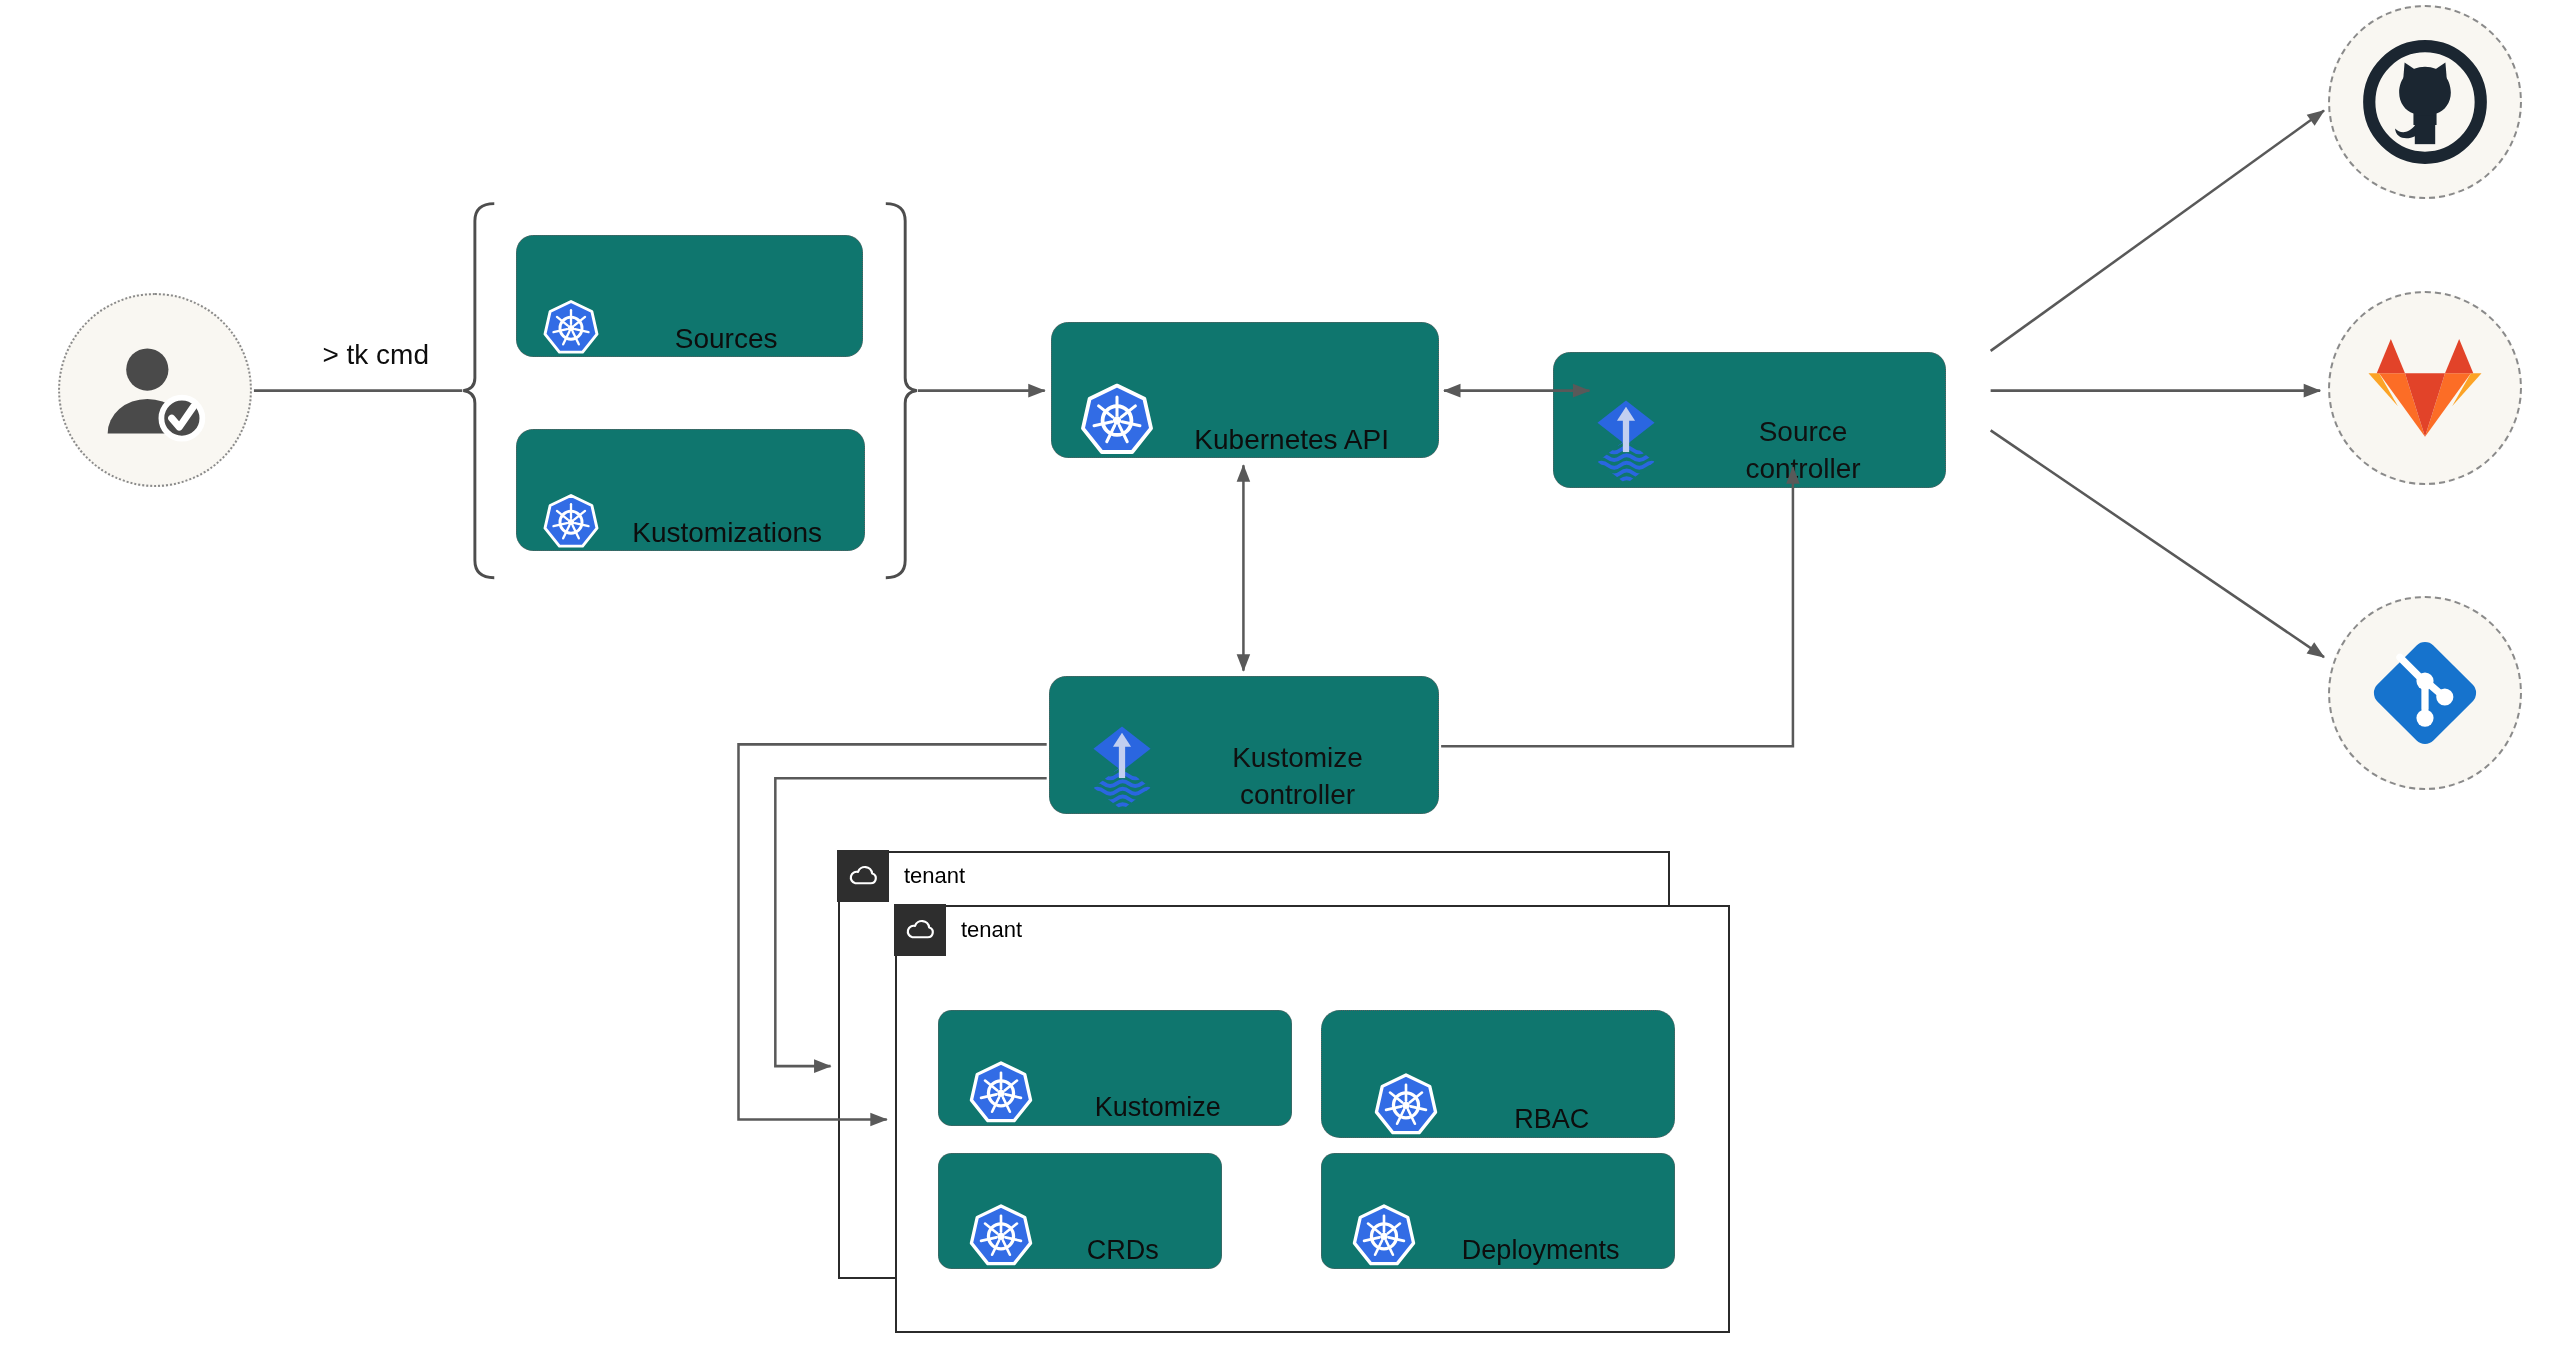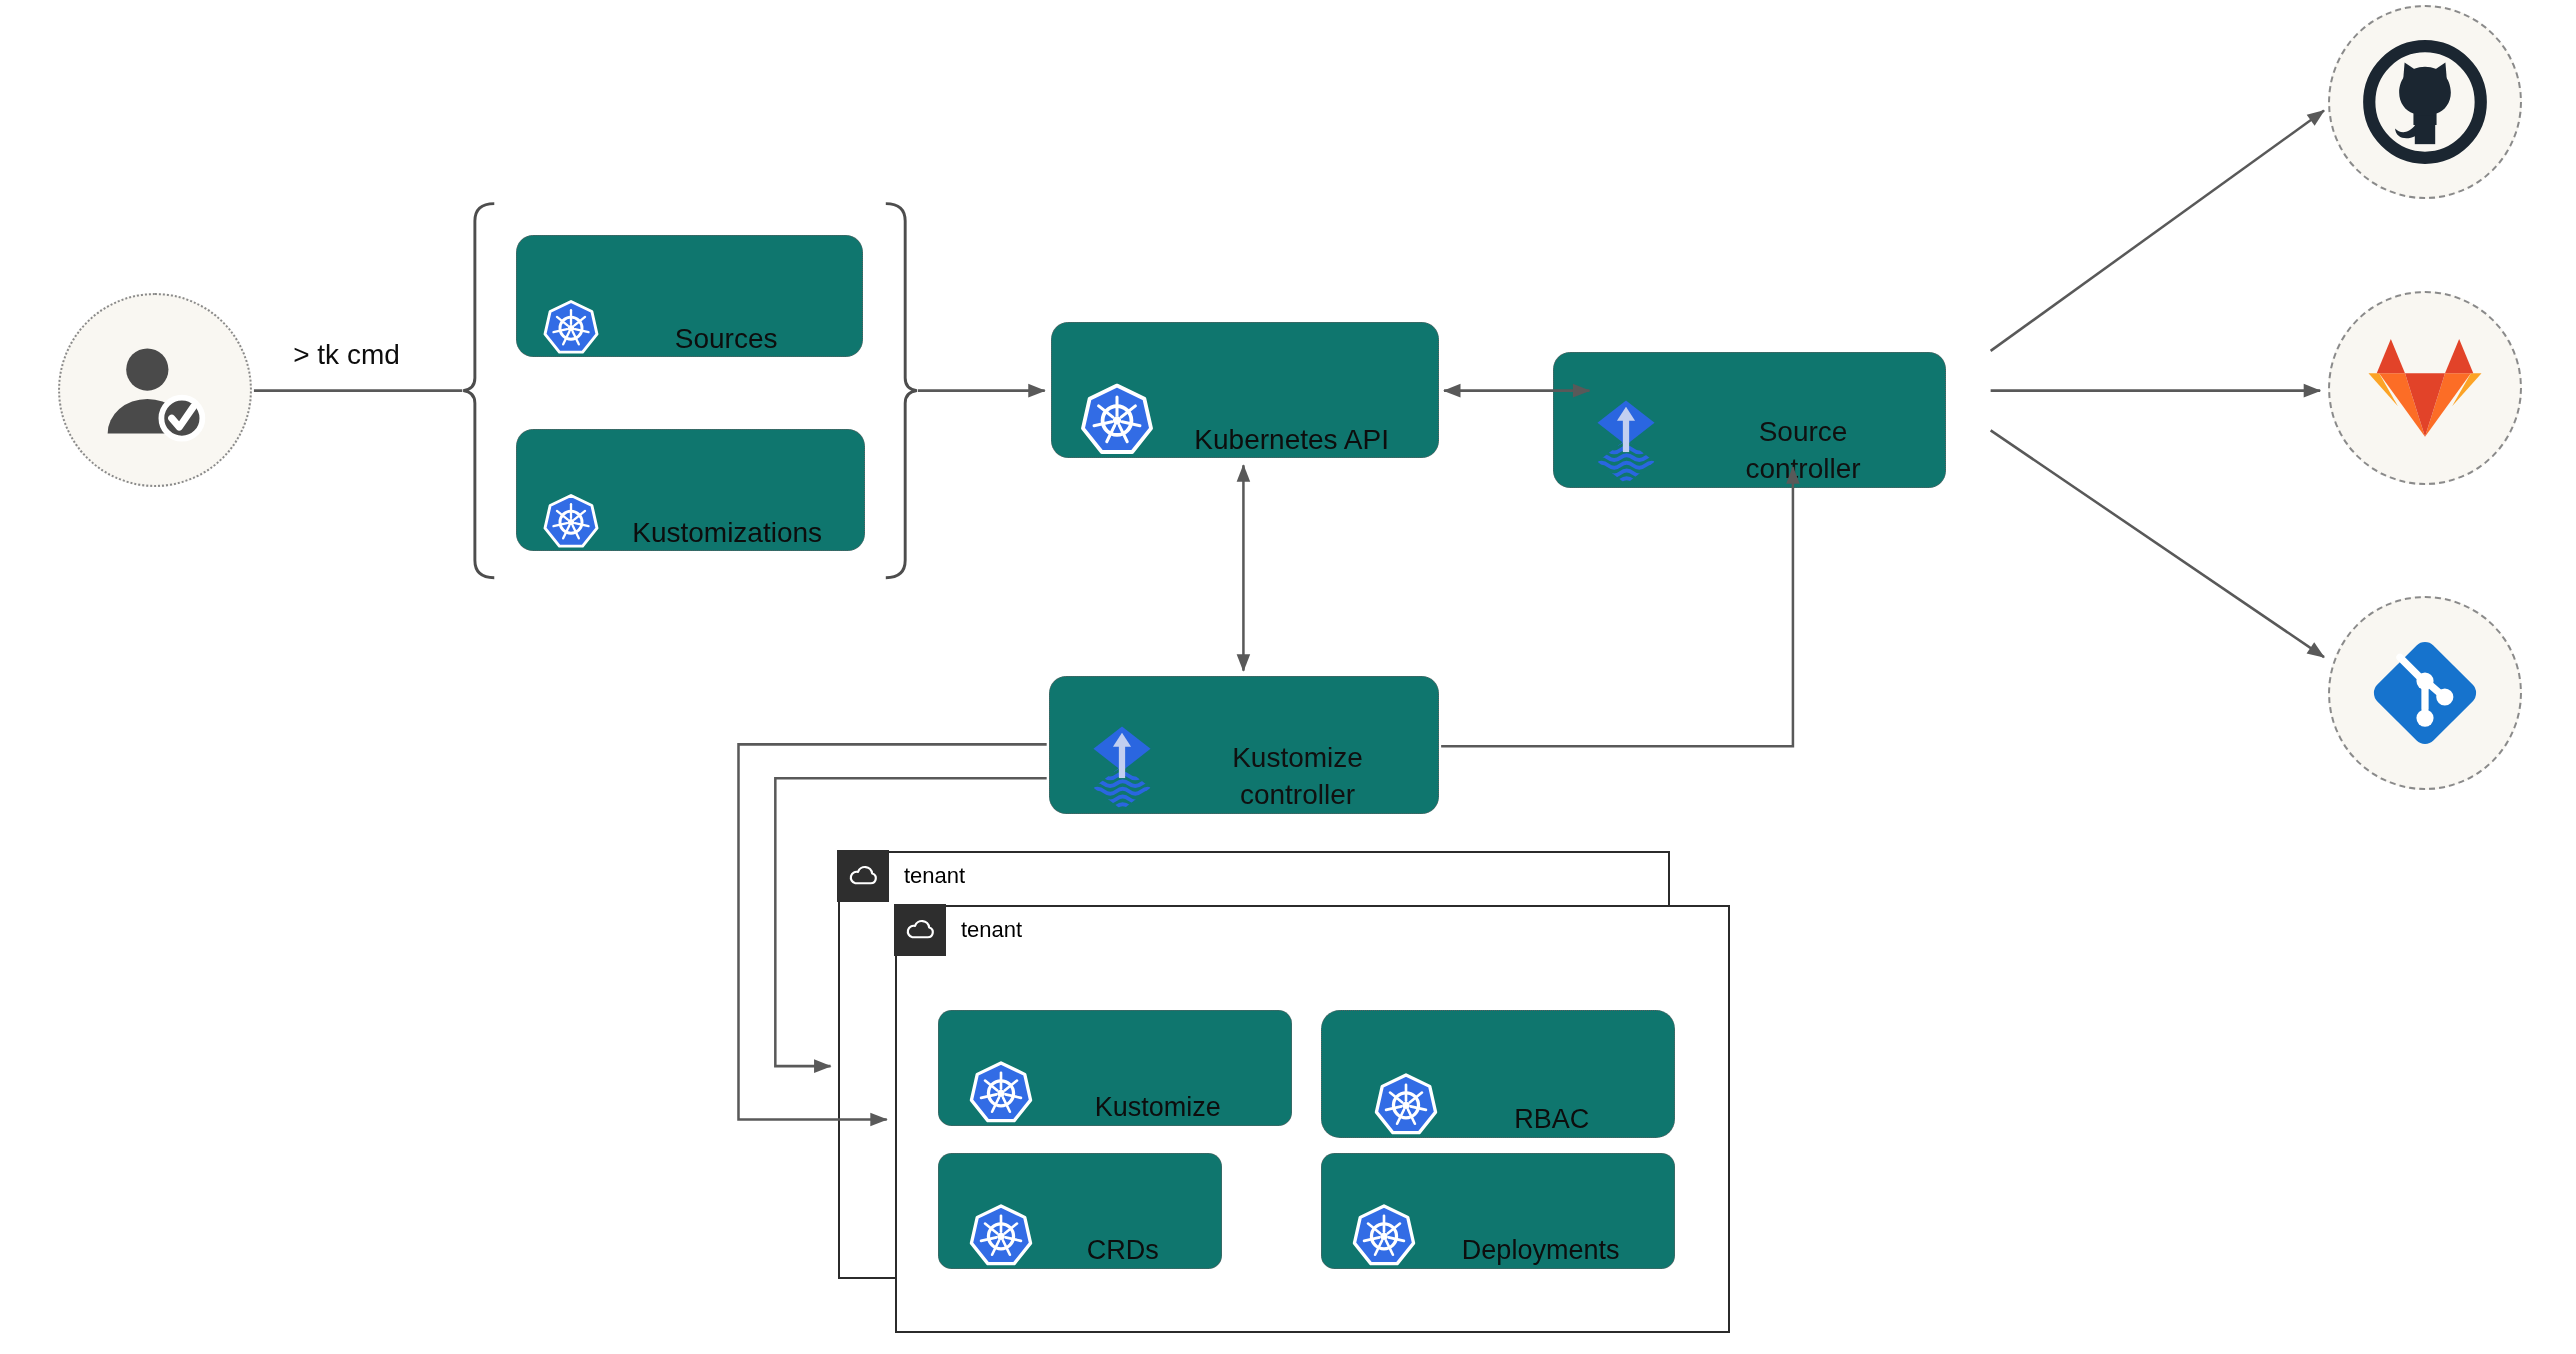--- a/index.html
+++ b/index.html
@@ -18,21 +18,21 @@
          border:2.9px dashed #8a8a8a;box-sizing:border-box;
          display:flex;align-items:center;justify-content:center;}
   .user-circle{border:2.9px dotted #8a8a8a;}
 
   
   .tenant{position:absolute;background:#ffffff;border:2.9px solid #2b2b2b;box-sizing:border-box;}
   .tenant-head{position:absolute;left:-2.9px;top:-2.9px;width:52px;height:52px;background:#2e2e2e;
                display:flex;align-items:center;justify-content:center;}
   .tenant-label{position:absolute;left:64px;top:-2.9px;height:52px;line-height:52px;font-size:22px;color:#000;}
 
-  .cmd-label{position:absolute;left:264px;top:339px;width:165px;text-align:center;
+  .cmd-label{position:absolute;left:264px;top:339px;width:165px;text-align:right;
              font-size:28px;color:#0d0d0d;}
 
   .edges{position:absolute;left:0;top:0;width:2576px;height:1355px;z-index:10;pointer-events:none;}
   .z1{z-index:1}.z2{z-index:2}
 </style>
 </head>
 <body>
 
 <svg width="0" height="0" style="position:absolute" aria-hidden="true">
   <defs>

